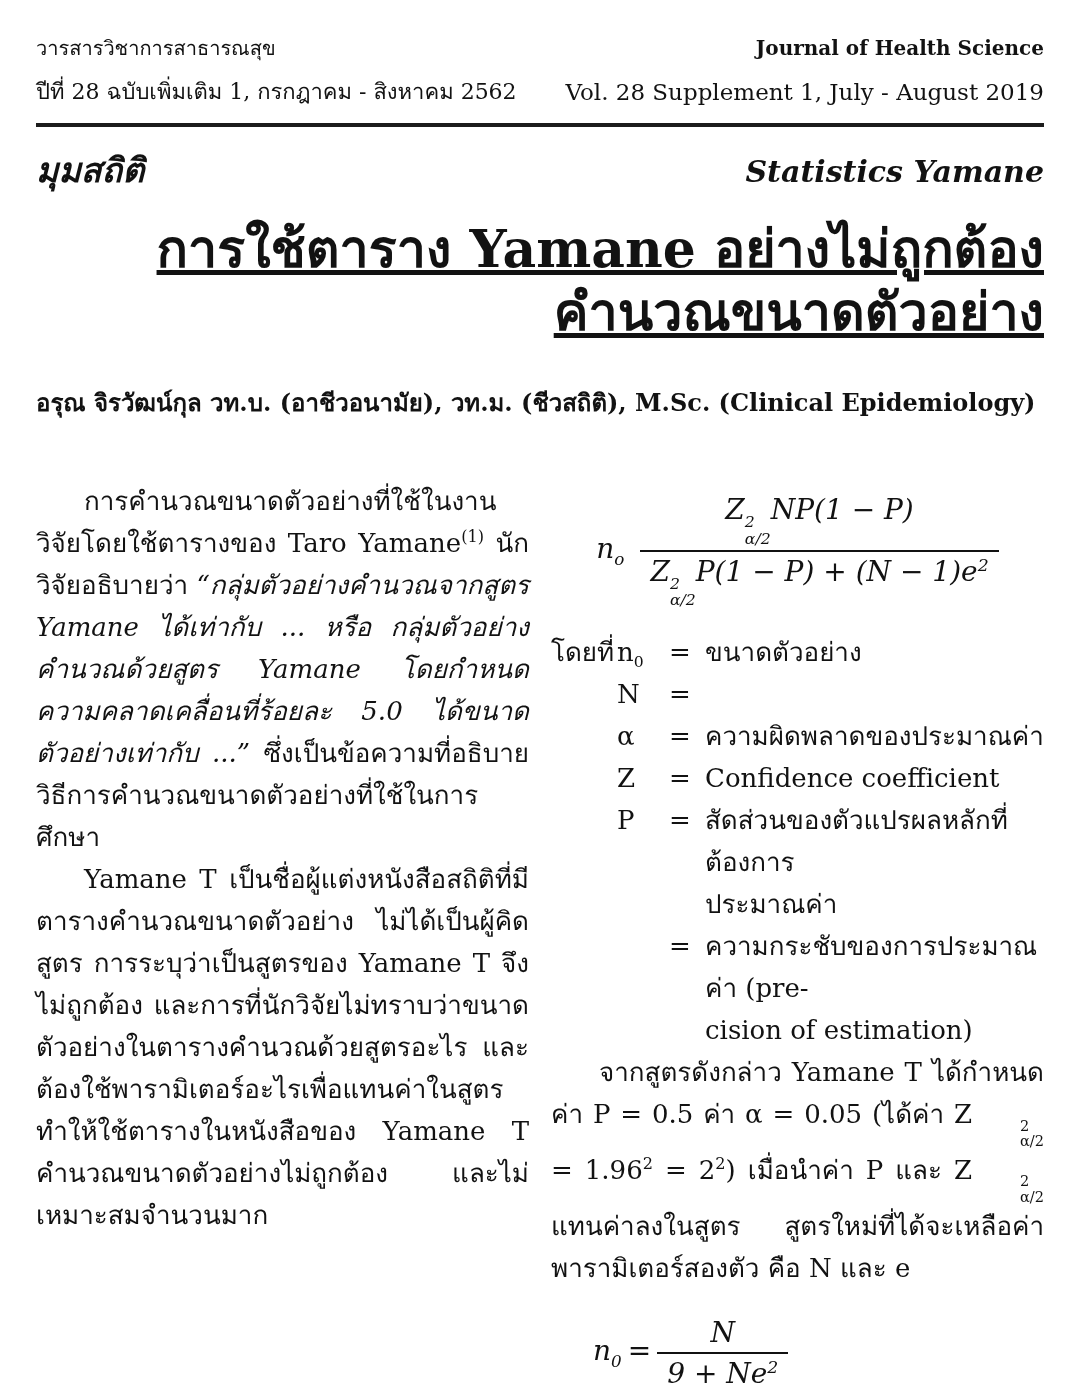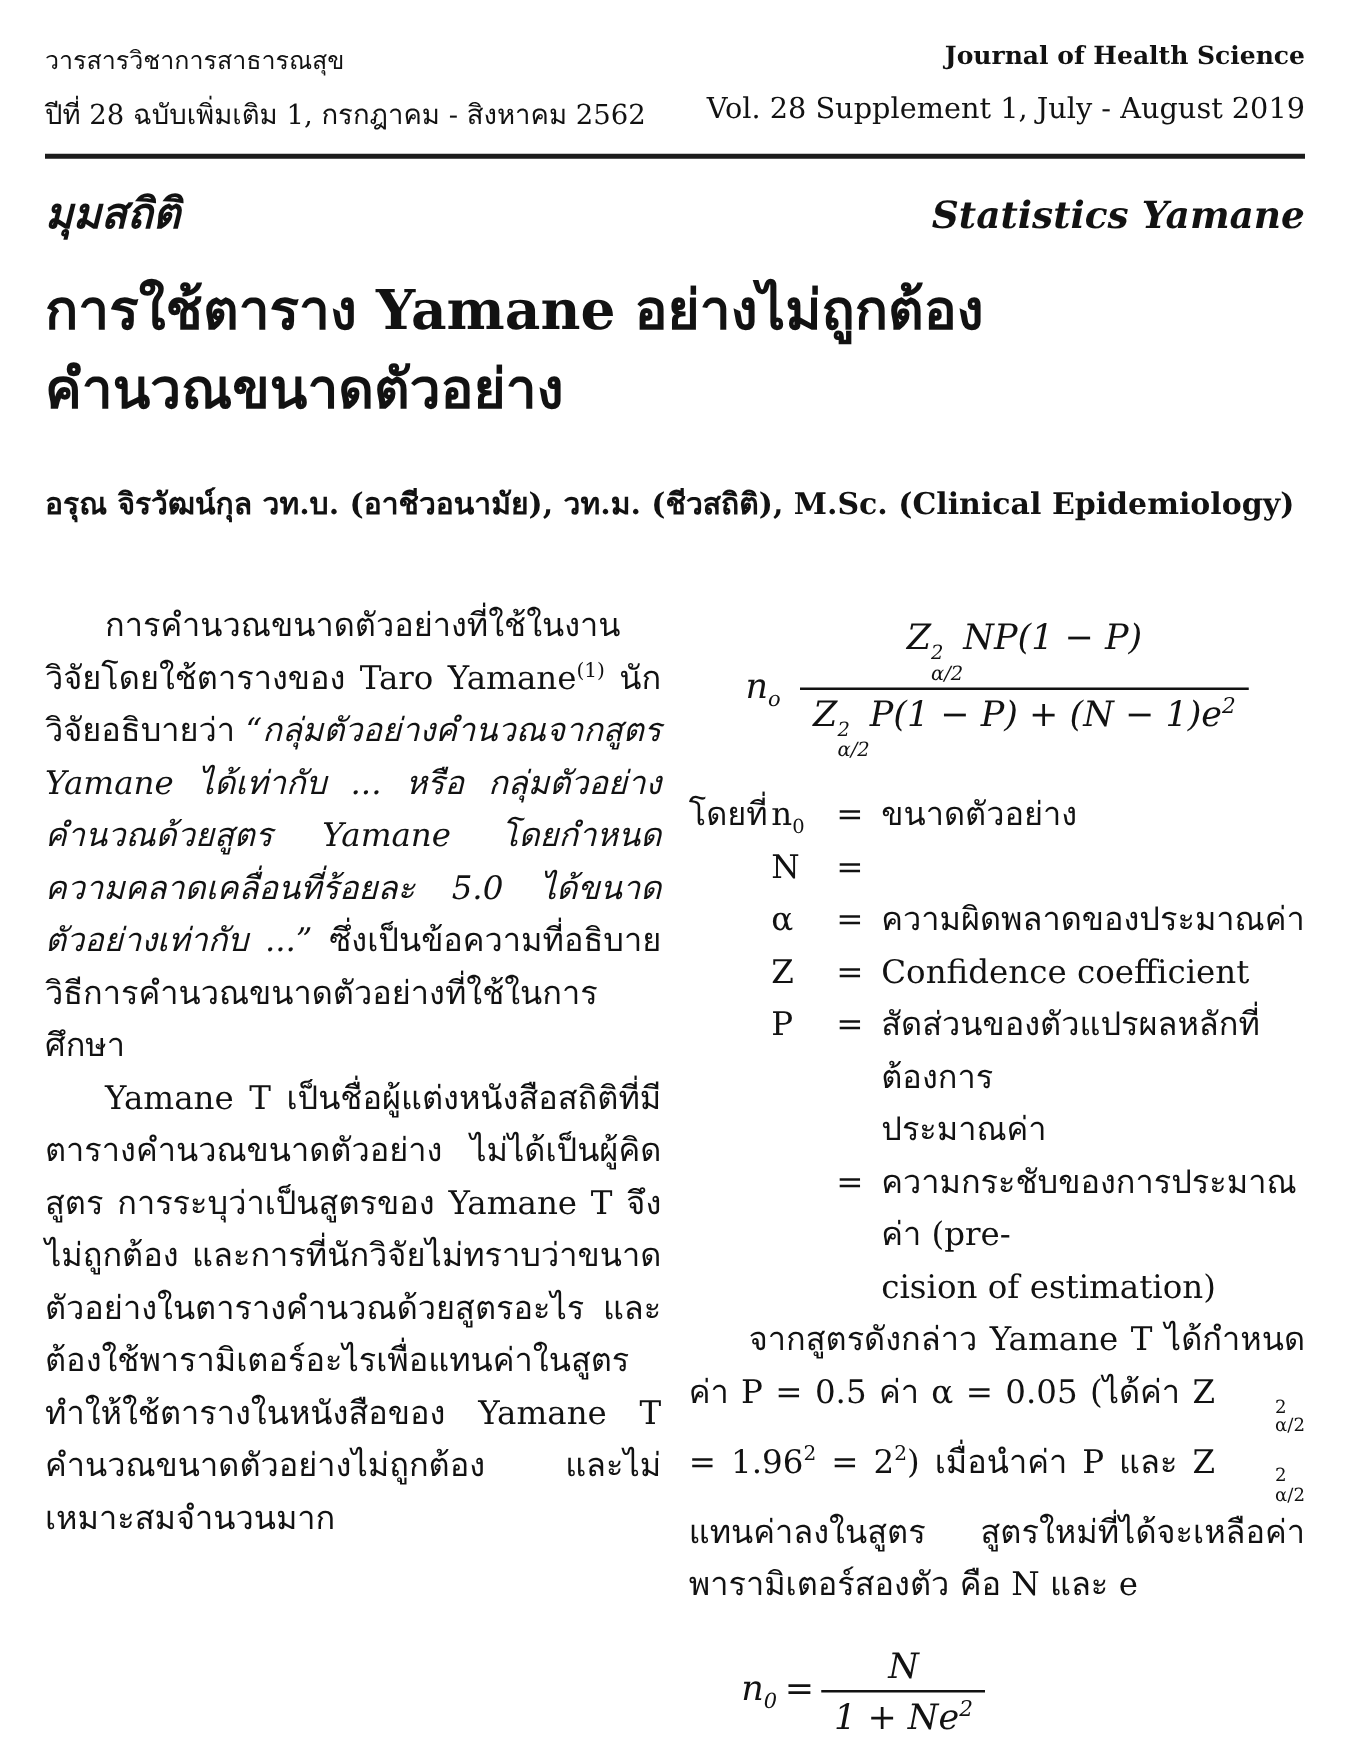--- a/index.html
+++ b/index.html
@@ -4,38 +4,38 @@
 <style>
   html,body{margin:0;padding:0;}
   body{
     width:1080px;height:1392px;overflow:hidden;background:#ffffff;color:#121212;
     font-family:"DejaVu Serif","Liberation Serif",serif;
     -webkit-font-smoothing:antialiased;
   }
   .page{padding:24px 36px 0 36px;}
 
   
-  .hdr{display:flex;justify-content:space-between;align-items:flex-start;}
+  .hdr{display:flex;justify-content:space-between;align-items:center;}
   .hdr .l{text-align:left;}
   .hdr .r{text-align:right;}
   .hdr-line1{margin-top:8px;}
   .hdr-line1 .l{font-size:20px;}
   .hdr-line1 .r{font-size:20px;font-weight:bold;}
   .hdr-line2{margin-top:10px;}
   .hdr-line2 .l{font-size:22px;}
   .hdr-line2 .r{font-size:23px;}
   .rule{height:4px;background:#1c1c1c;margin-top:14px;}
 
   
   .section-row{display:flex;justify-content:space-between;align-items:baseline;margin-top:16px;}
   .section-th{font-size:34px;font-weight:bold;font-style:italic;font-family:"DejaVu Sans","Liberation Sans",sans-serif;}
   .section-en{font-size:30px;font-weight:bold;font-style:italic;}
 
   
-  .title{margin-top:20px;text-align:left;font-weight:bold;font-size:44px;line-height:63px;}
+  .title{margin-top:20px;text-align:right;font-weight:bold;font-size:52px;line-height:63px;text-decoration:underline;}
   .author{margin-top:40px;font-weight:bold;font-size:24px;}
 
   
   .columns{display:flex;gap:22px;margin-top:58px;}
   .col{width:500px;font-size:26px;line-height:42px;text-align:justify;}
   .col p{margin:0;}
   .para-indent{text-indent:48px;}
   .q{font-style:italic;}
   sup,sub{font-size:0.62em;line-height:0;}
 
@@ -145,18 +145,18 @@
 
       <p class="para-indent"><span>จากสูตรดังกล่าว Yamane T ได้กำหนดค่า P = 0.5 ค่า α = 0.05 (ได้ค่า Z</span><span class="supsub">
             <span>2</span>
             <span>α/2</span>
           </span><span> = 1.96</span><sup>2</sup><span> = 2</span><sup>2</sup><span>) เมื่อนำค่า P และ Z</span><span class="supsub">
             <span>2</span>
             <span>α/2</span>
           </span><span> แทนค่าลงในสูตร สูตรใหม่ที่ได้จะเหลือค่าพารามิเตอร์สองตัว คือ N และ e</span></p>
 
       <div class="formula f2">
-        <span class="f-lhs"><span>n</span><sub>0</sub></span><span class="eq">=</span><span class="frac"><span class="num">N</span><span class="den"><span>1 + Ne</span><sup>2</sup></span></span>
+        <span class="f-lhs"><span>n</span><sub>0</sub></span><span class="eq">=</span><span class="frac"><span class="num">N</span><span class="den"><span>9 + Ne</span><sup>2</sup></span></span>
       </div>
 
     </div>
   </div>
 </div>
 
 </body></html>

